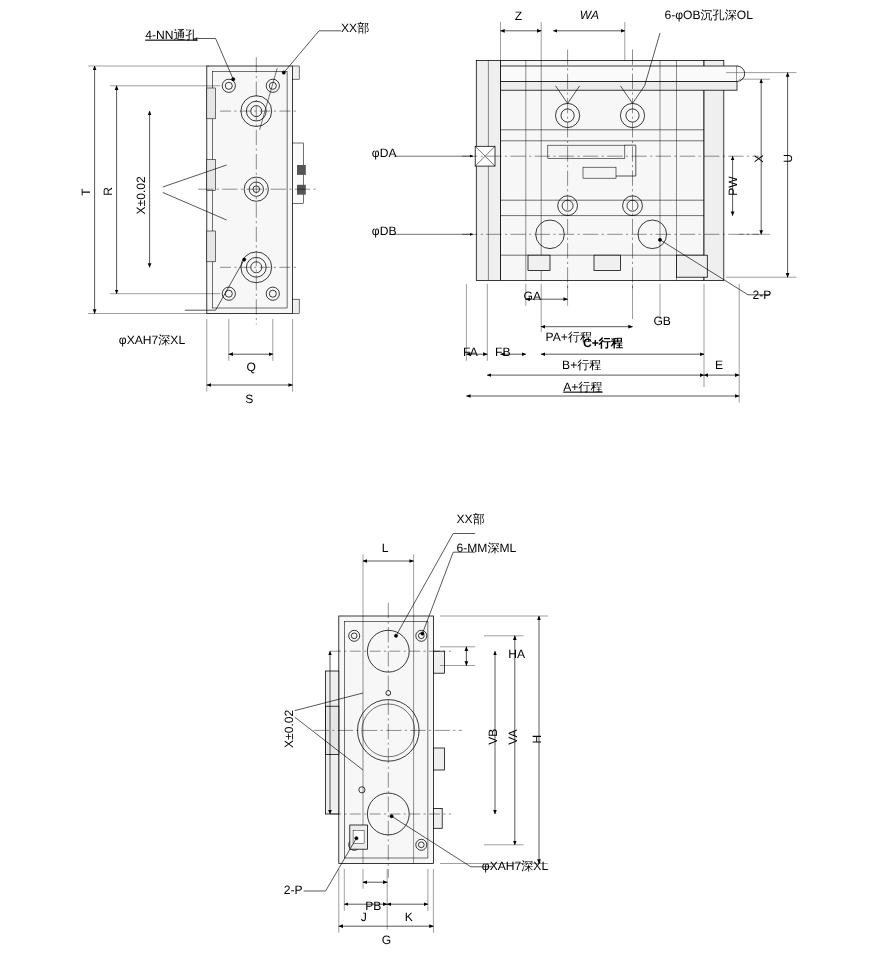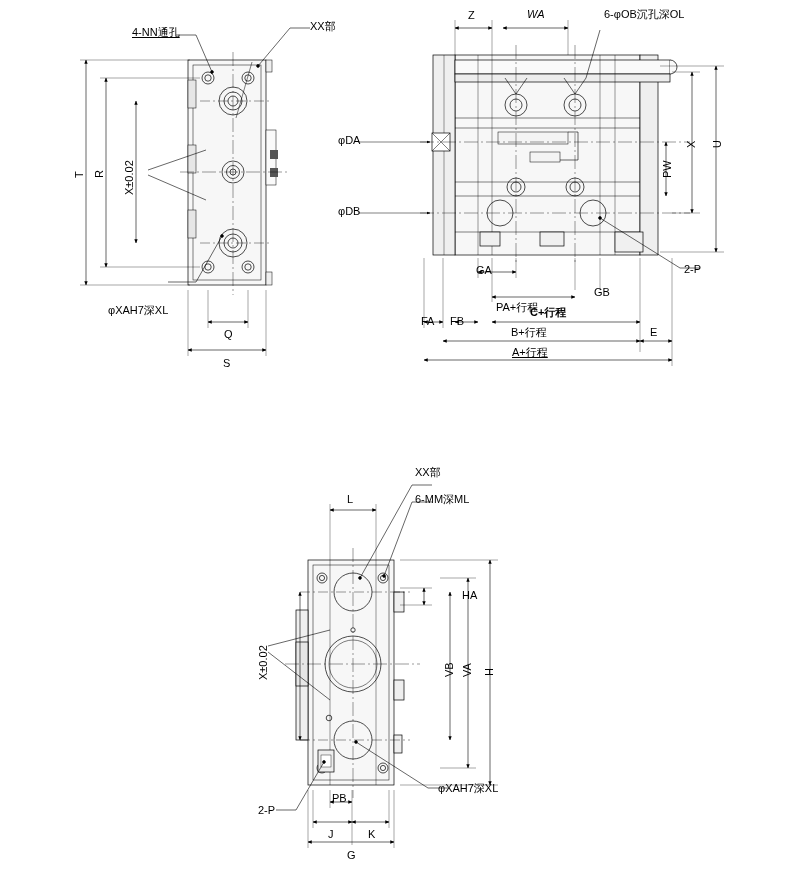--- a/index.html
+++ b/index.html
@@ -346,16 +346,16 @@
 <div class="lbl" style="left:415px; top:467px;">XX部</div>
 <div class="lbl" style="left:415px; top:494px;">6-MM深ML</div>
 <div class="lbl" style="left:347px; top:494px;">L</div>
 <div class="lbl" style="left:418px; top:590px;margin-left:44px;">HA</div>
 <div class="lbl vert" style="left:258px; top:680px;">X±0.02</div>
 <div class="lbl vert" style="left:444px; top:677px;">VB</div>
 <div class="lbl vert" style="left:462px; top:677px;">VA</div>
 <div class="lbl vert" style="left:484px; top:676px;">H</div>
 <div class="lbl" style="left:438px; top:783px;">φXAH7深XL</div>
 <div class="lbl" style="left:258px; top:805px;">2-P</div>
-<div class="lbl" style="left:332px; top:793px;">PB</div>
+<div class="lbl" style="left:332px; top:819px;">PB</div>
 <div class="lbl" style="left:328px; top:829px;">J</div>
 <div class="lbl" style="left:368px; top:829px;">K</div>
 <div class="lbl" style="left:347px; top:850px;">G</div>
 
 </body></html>

